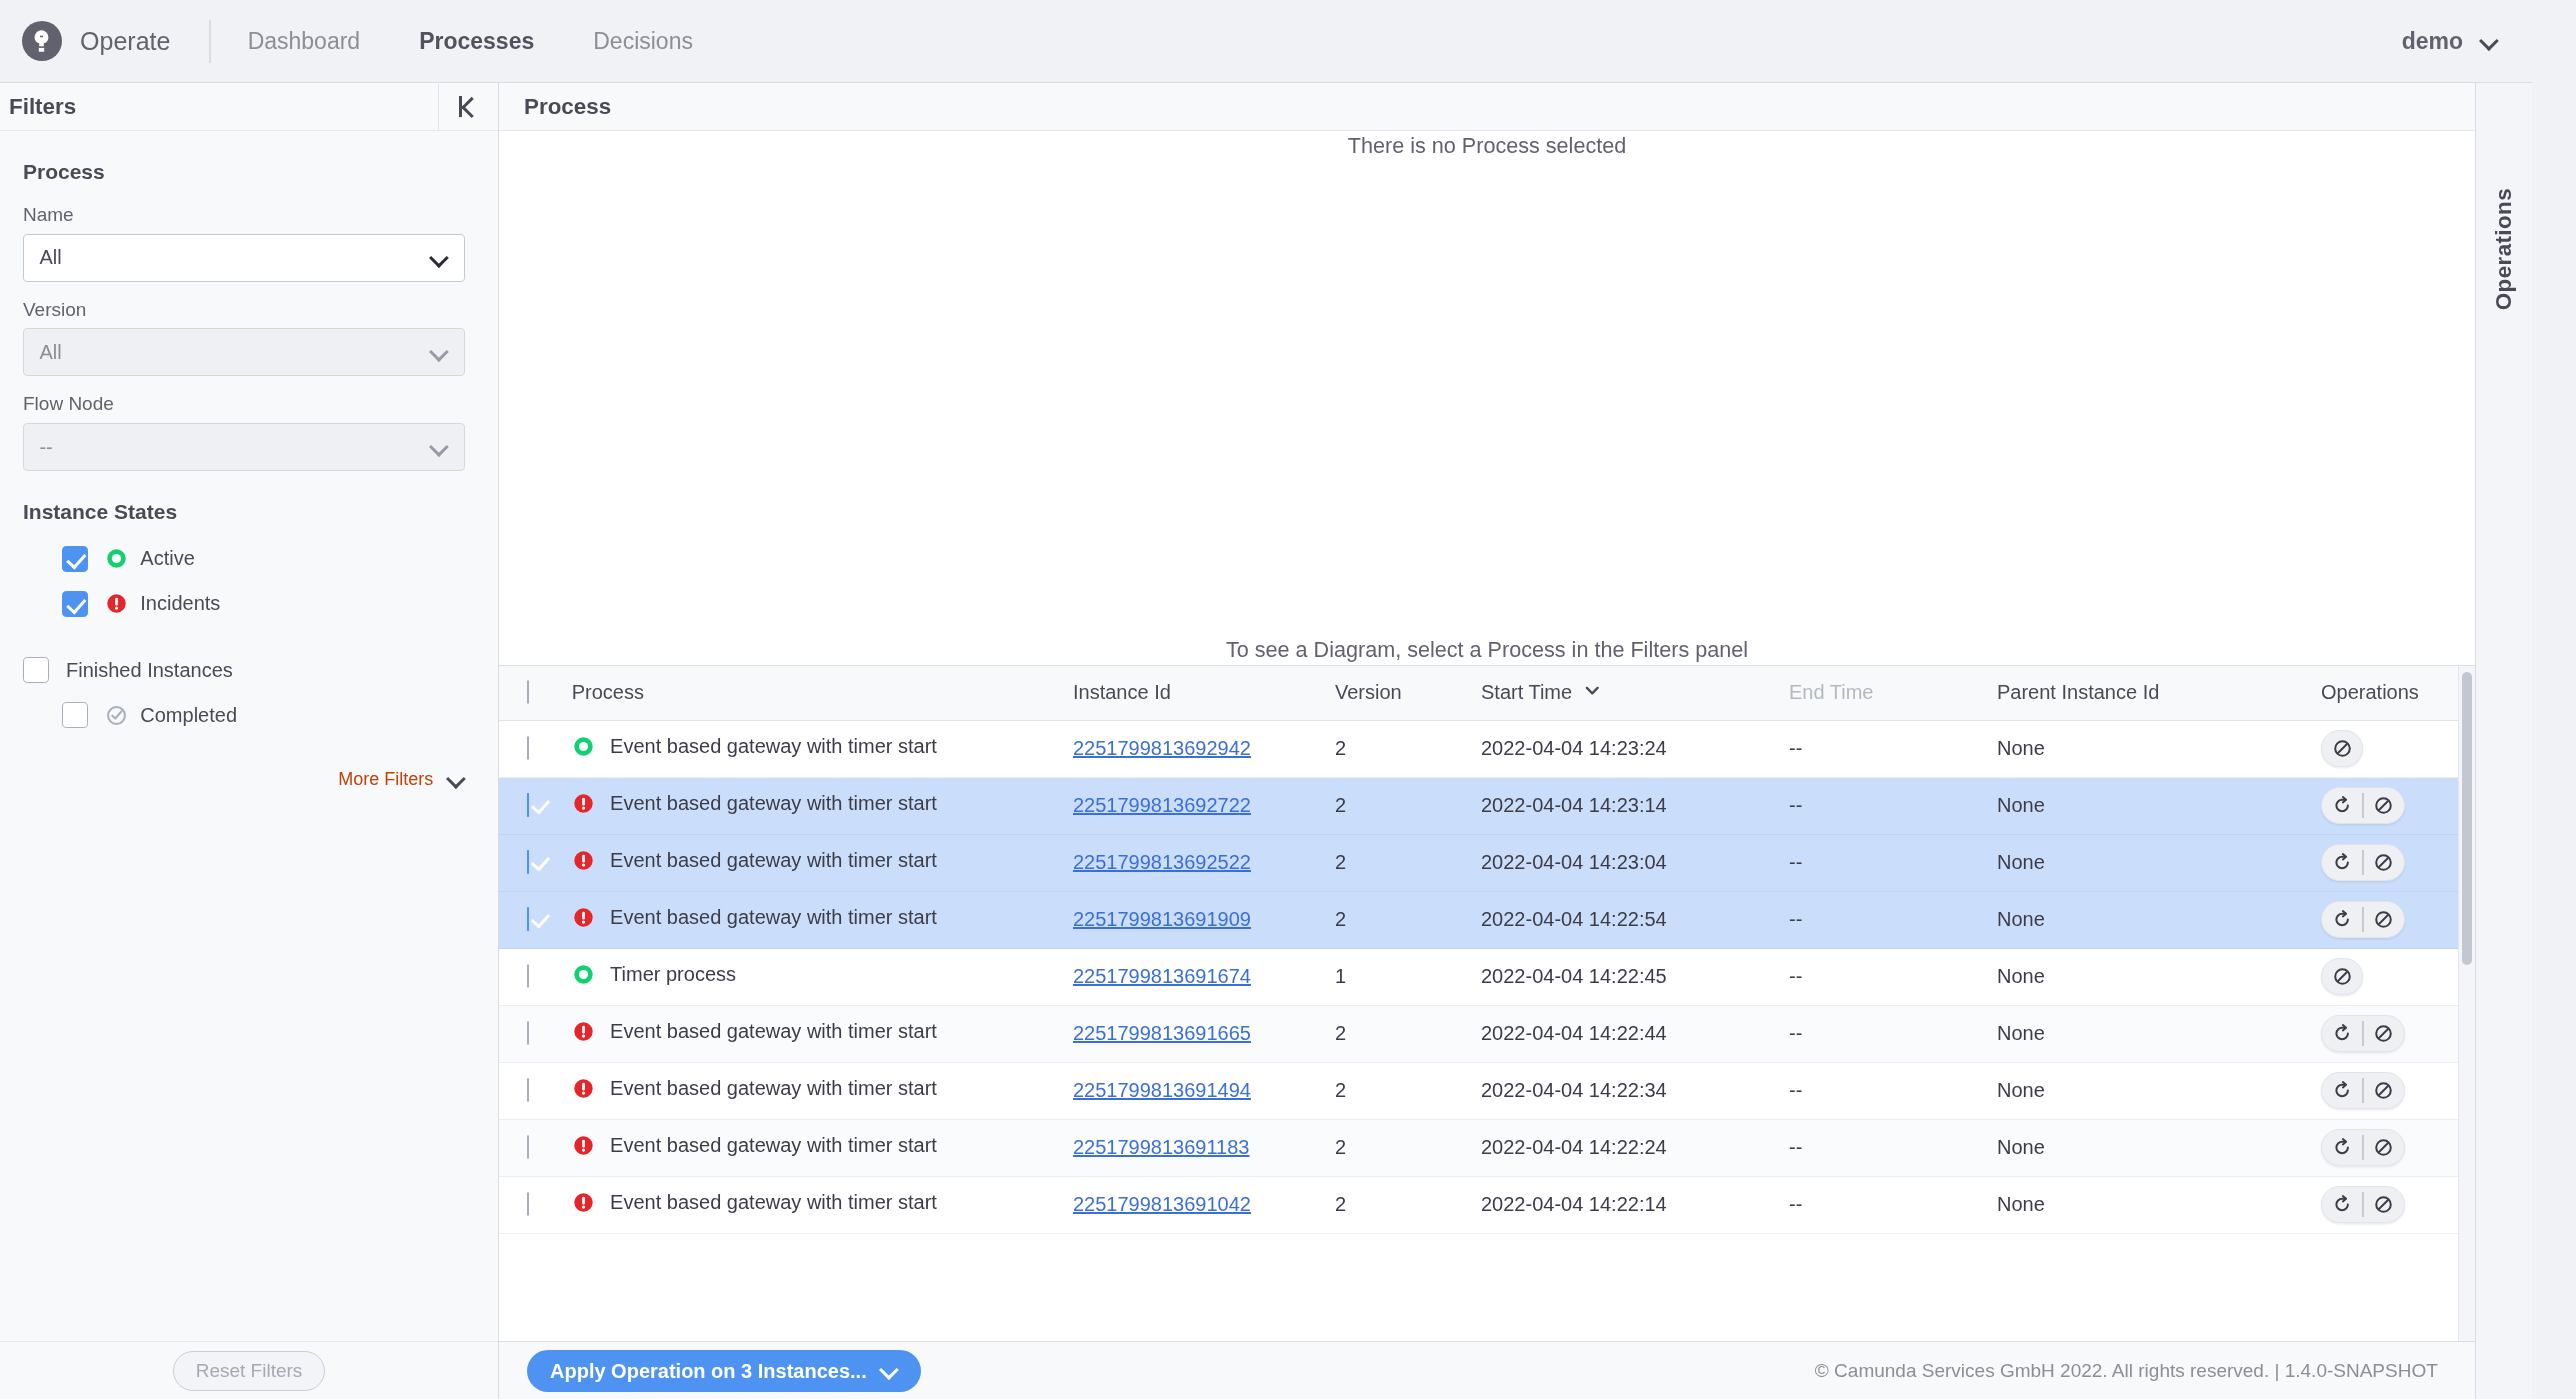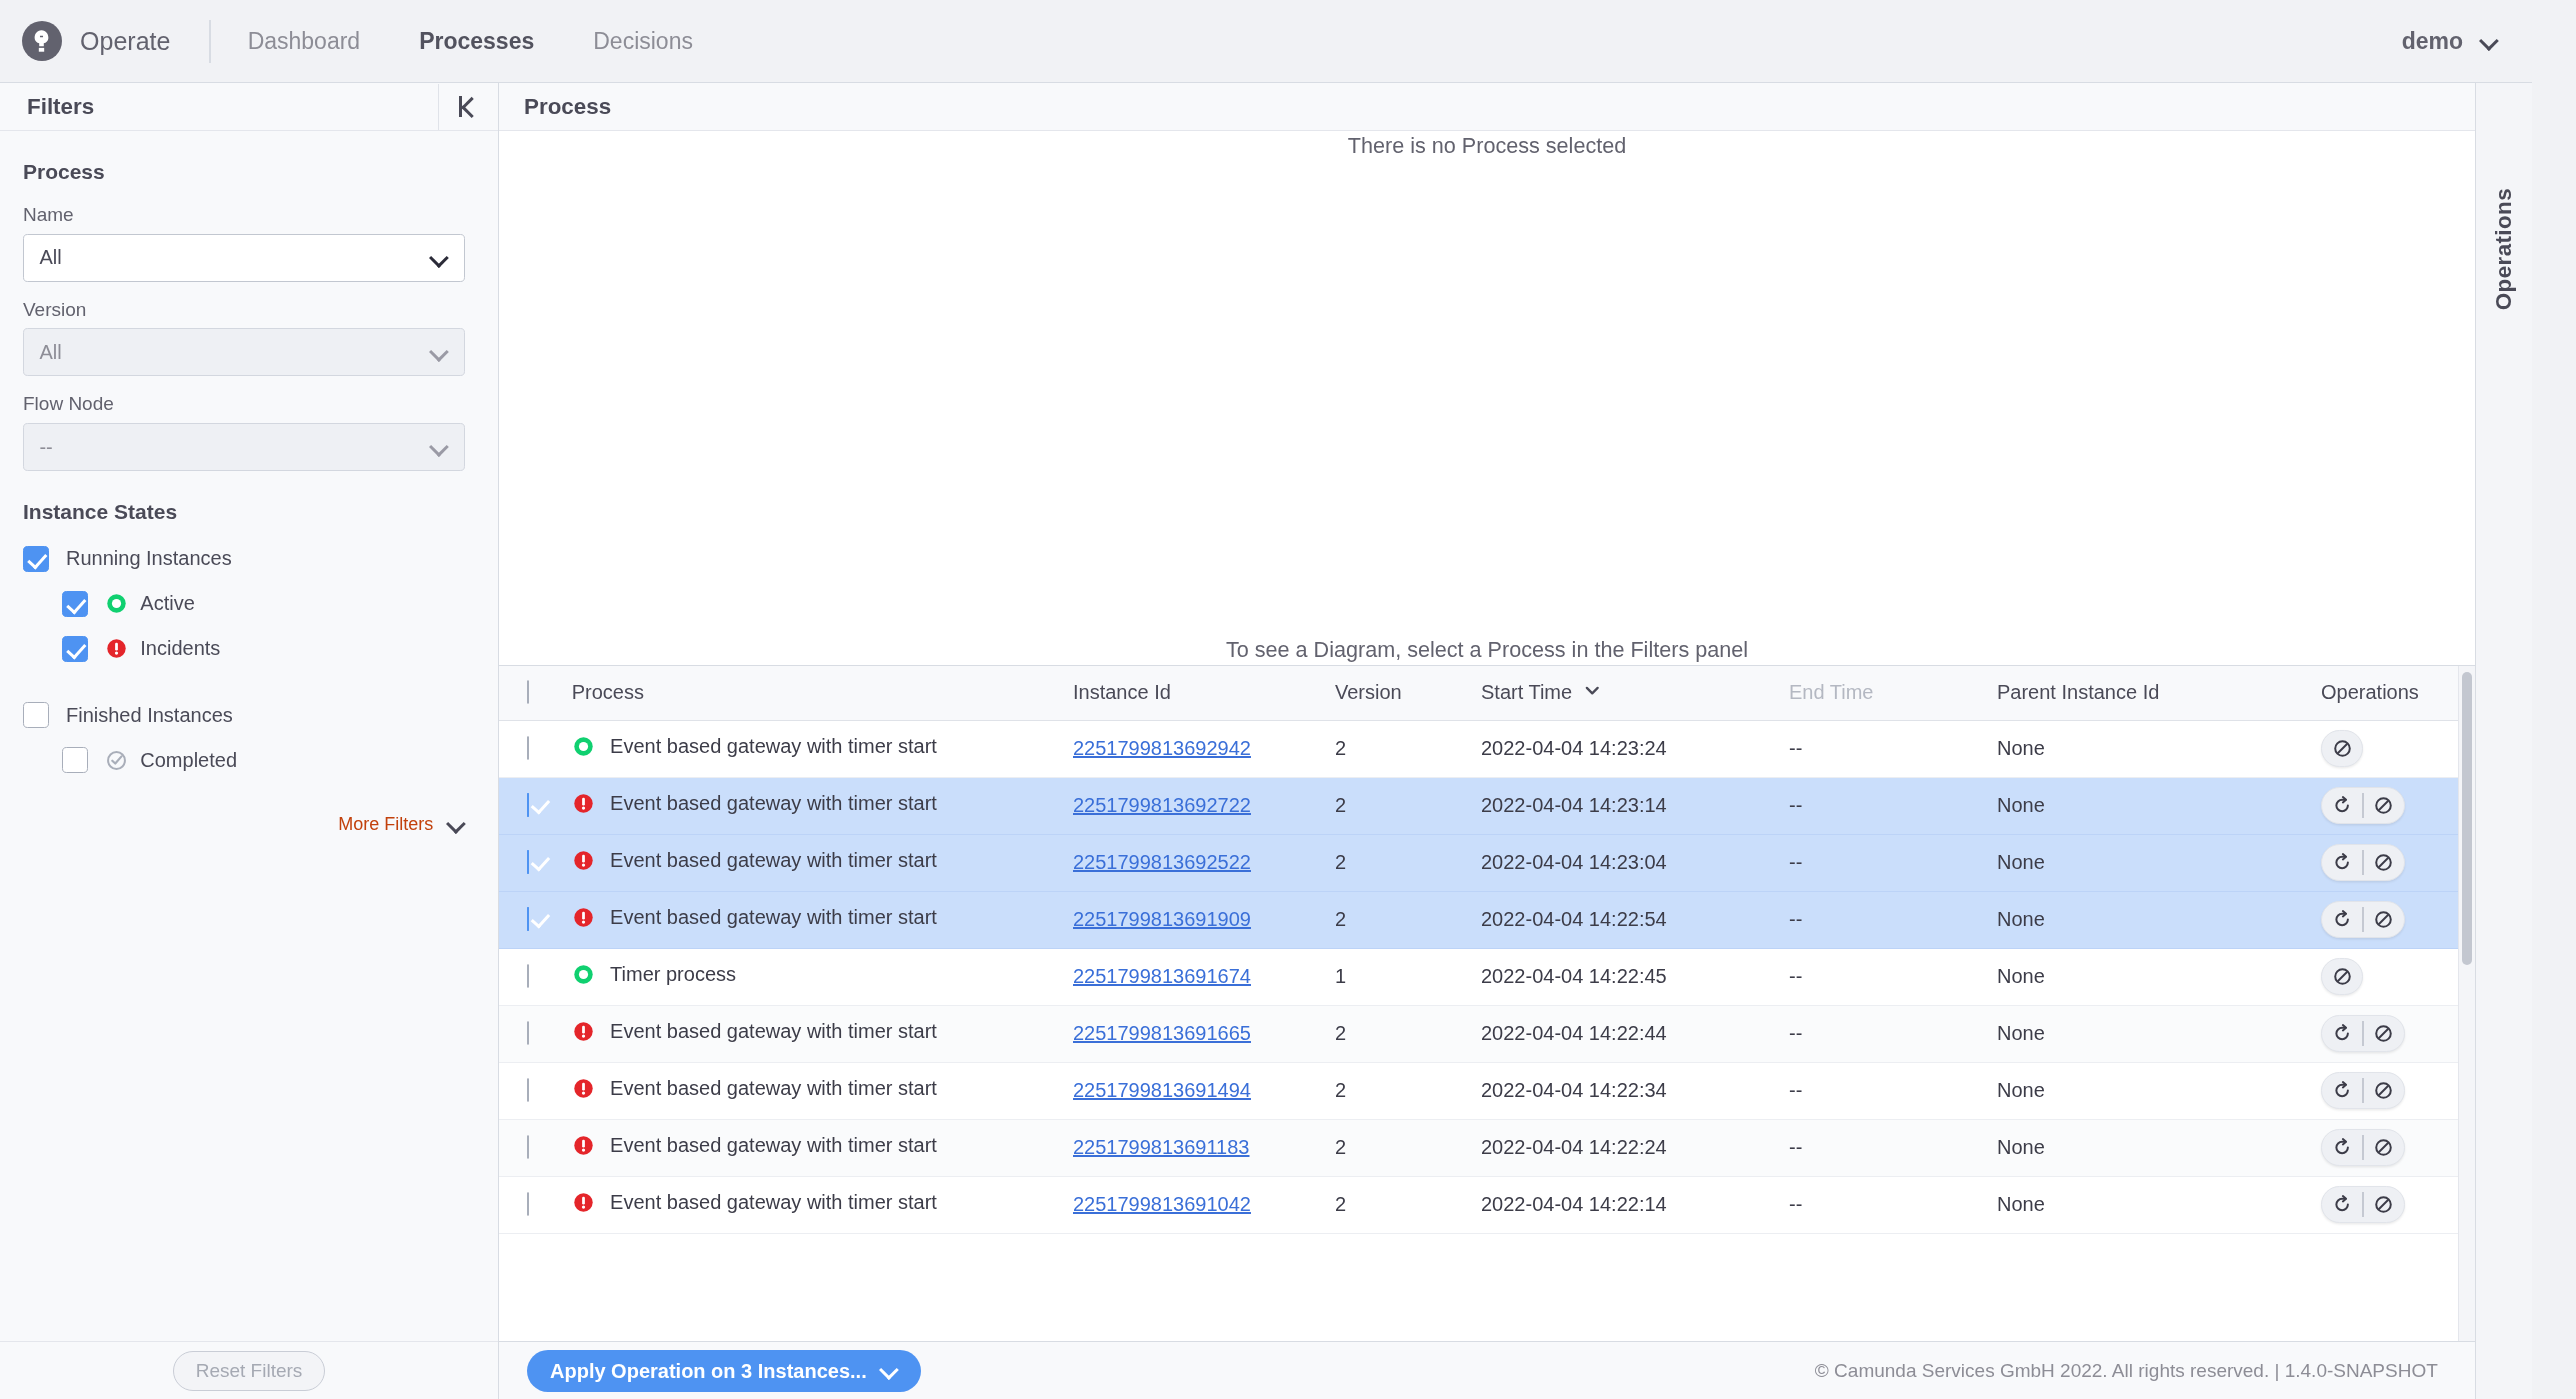--- a/index.html
+++ b/index.html
@@ -53,21 +53,21 @@
     background: #f8f9fb;
     border-right: 1.5px solid #d8dce3;
     display: flex; flex-direction: column;
   }
   .sidebar-head {
     height: 48px; flex: 0 0 48px;
     display: flex; align-items: center;
     border-bottom: 1.5px solid #e4e6ec;
     background: #f8f9fb;
   }
-  .sidebar-title { font-size: 22.4px; font-weight: bold; color: #4a4a57; padding-left: 27px; flex: 1; }
+  .sidebar-title { font-size: 22.4px; font-weight: bold; color: #4a4a57; padding-left: 9px; flex: 1; }
   .collapse-btn {
     width: 60px; height: 46px;
     border-left: 1.5px solid #e0e3e9;
     display: flex; align-items: center; justify-content: center;
     cursor: pointer;
   }
   .icon-collapse { position: relative; width: 20px; height: 21.6px; }
   .icon-collapse::before {
     content: ""; position: absolute; left: 0; top: 0; width: 3.1px; height: 21.6px; background: #4a4a57;
   }
@@ -342,24 +342,20 @@
         </div>
 
         <div class="field-label">Flow Node</div>
         <div class="select disabled">
           <span>--</span>
           <span class="sel-chev"></span>
         </div>
 
         <div class="states-title">Instance States</div>
 
-        <div class="check-row">
-          <span class="cbox checked"></span>
-          <span class="check-label">Running Instances</span>
-        </div>
 
         <div class="check-row indent">
           <span class="cbox checked"></span>
           <span class="state-icon">
             <svg width="23" height="23" viewBox="0 0 30 30">
                 <circle cx="15" cy="15" r="12" fill="#10d070"></circle>
                 <circle cx="15" cy="15" r="6" fill="#ffffff"></circle>
               </svg>
           </span>
           <span class="check-label">Active</span>

